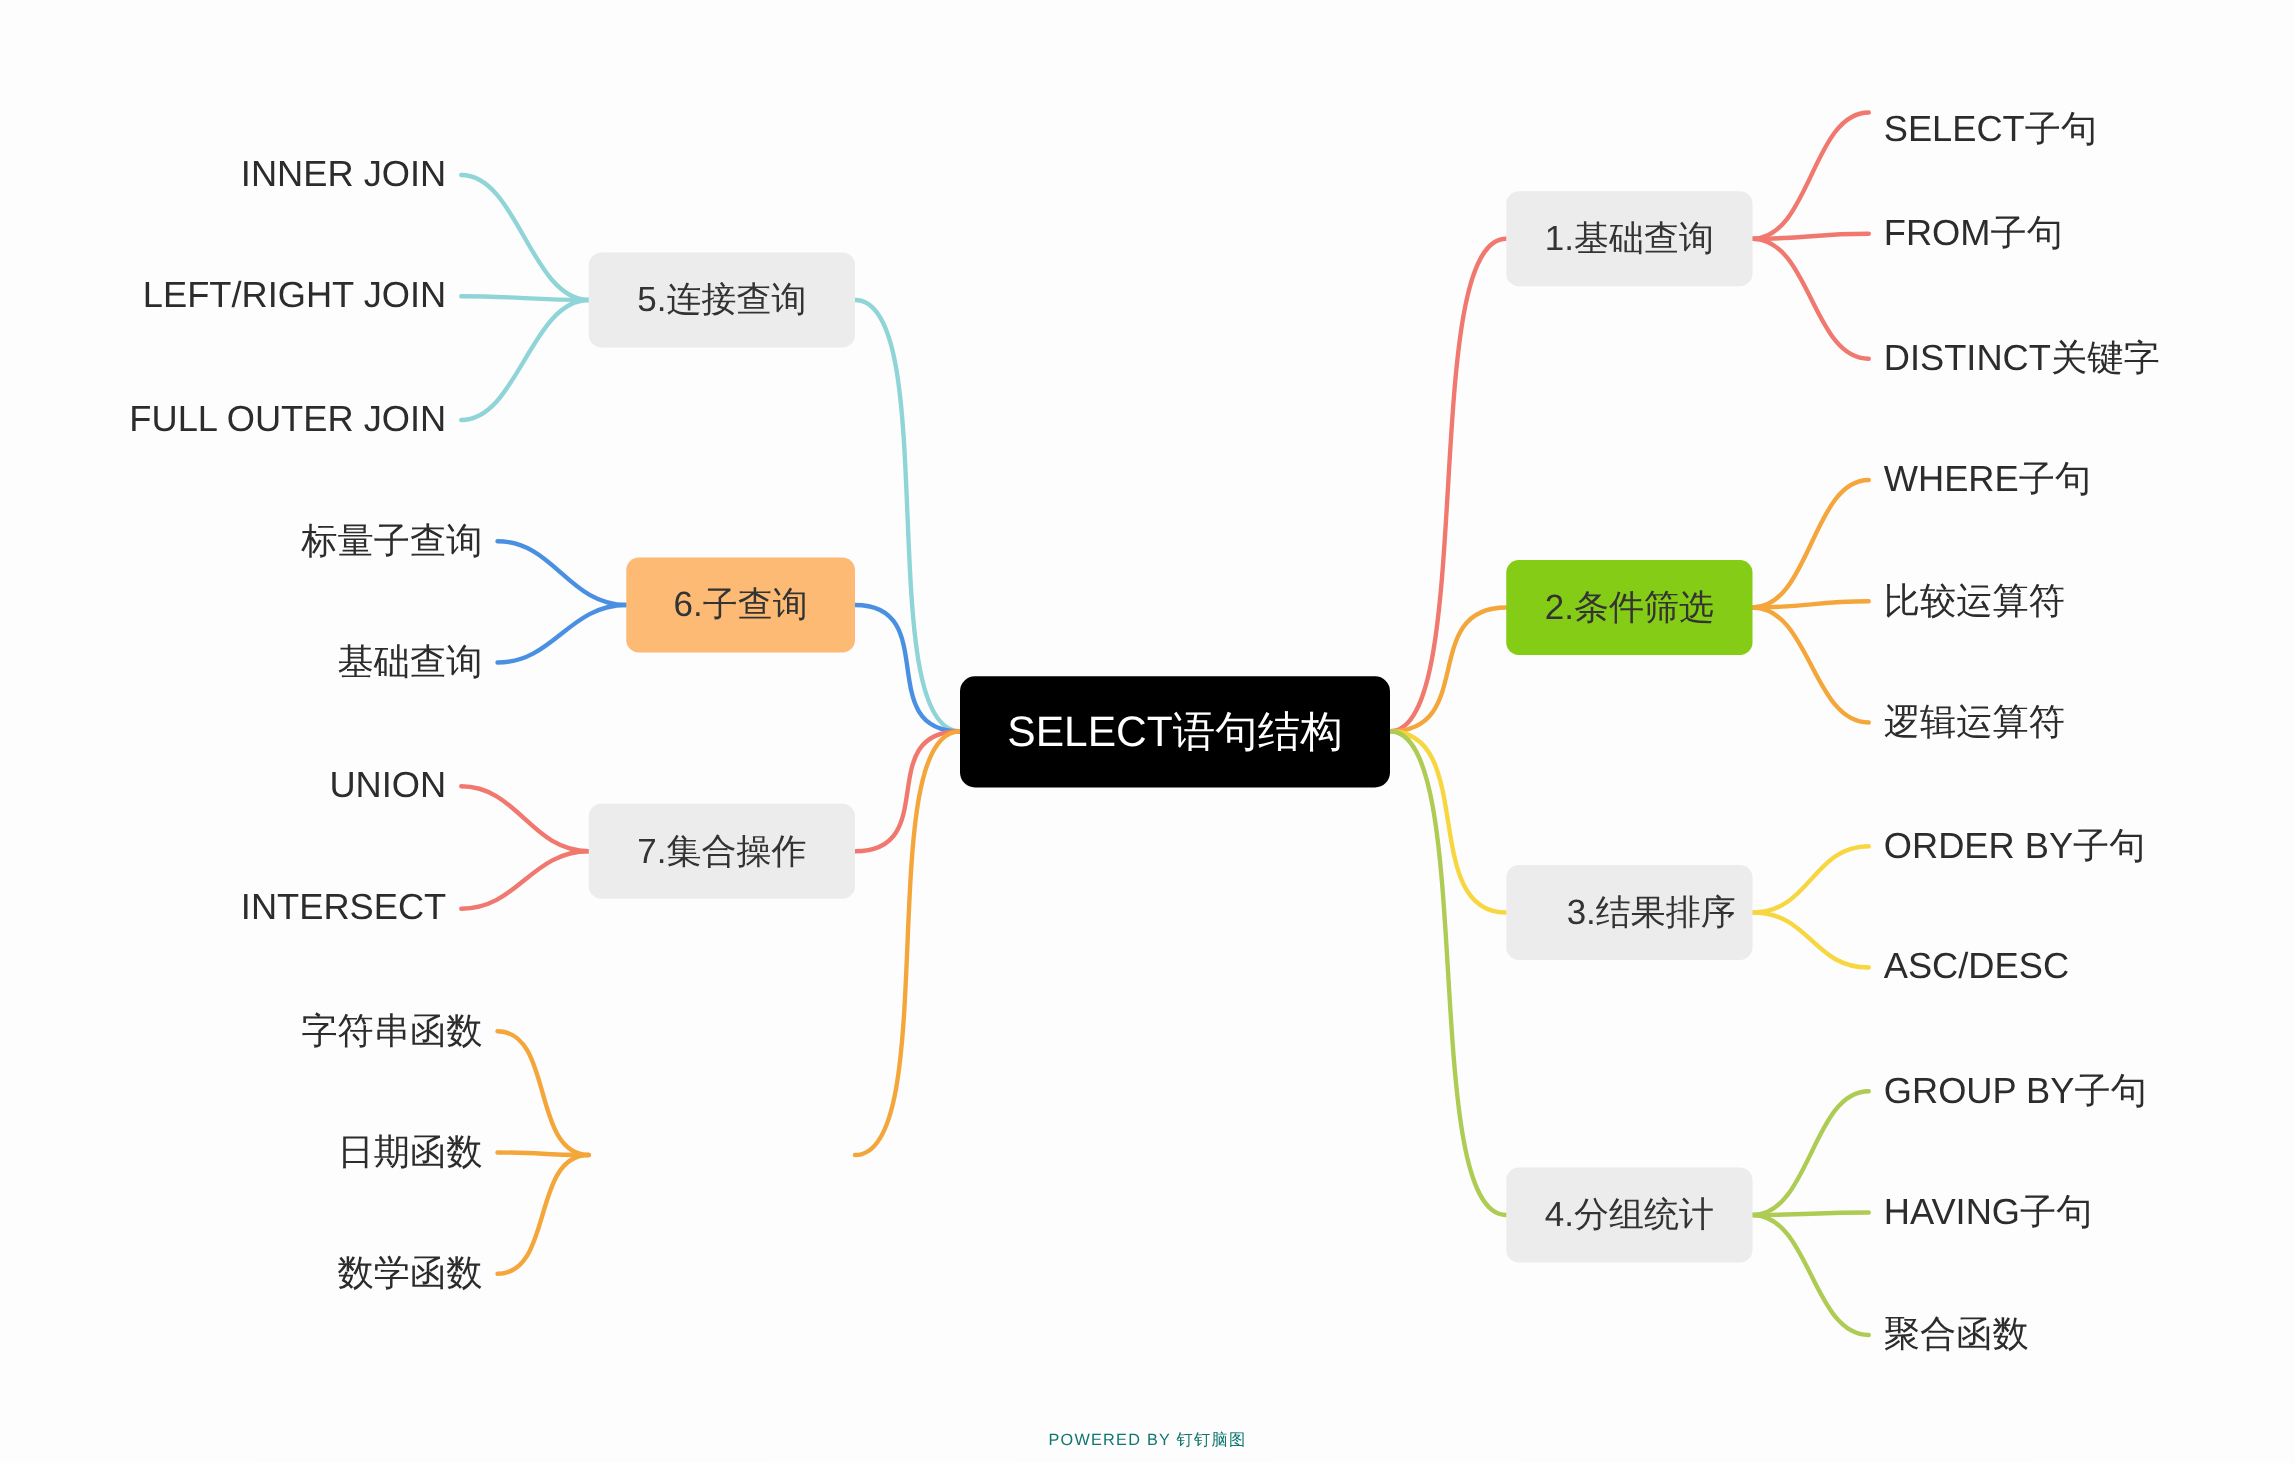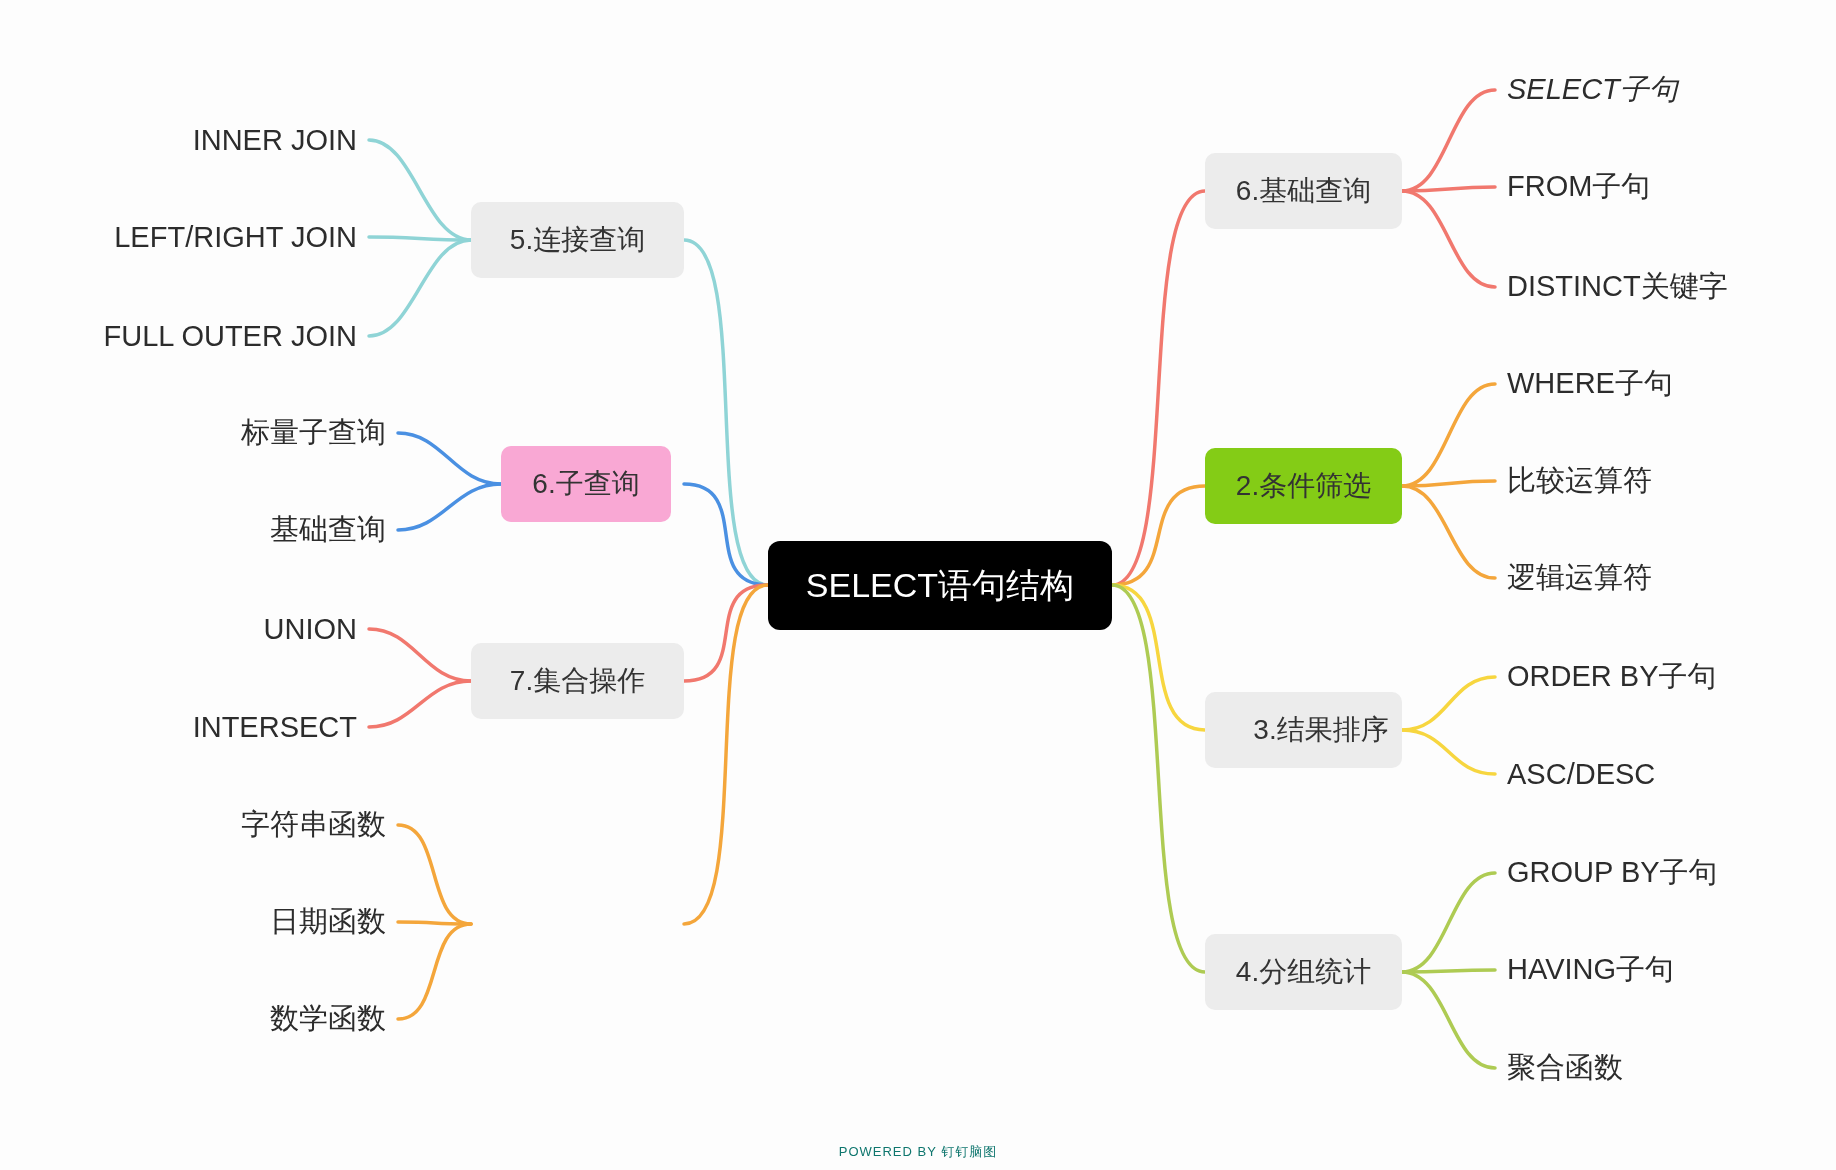--- a/index.html
+++ b/index.html
@@ -101,30 +101,30 @@
     <path d="M471,681 C425,681 414,629 369,629" stroke="#f1786e"></path>
     <path d="M471,681 C425,681 414,727 369,727" stroke="#f1786e"></path>
 
     <path d="M471,924 C425,924 443,825 398,825" stroke="#f4a63b"></path>
     <path d="M471,924 C425,924 443,922 398,922" stroke="#f4a63b"></path>
     <path d="M471,924 C425,924 443,1019 398,1019" stroke="#f4a63b"></path>
   </svg>
 
   <div class="node root" style="left: 768px; top: 541px; width: 344px; height: 89px; background: #000000; color: rgb(255, 255, 255);">SELECT语句结构</div>
 
-  <div class="node branch" style="left: 1205px; top: 153px; width: 197px; height: 76px; background: rgb(236, 236, 236);">6.基础查询</div>
+  <div class="node branch" style="left: 1205px; top: 153px; width: 197px; height: 76px; background: rgb(236, 236, 236);">1.基础查询</div>
   <div class="node branch" style="left: 1205px; top: 448px; width: 197px; height: 76px; background: #84cc16;">2.条件筛选</div>
   <div class="node branch" style="left: 1205px; top: 692px; width: 197px; height: 76px; background: rgb(236, 236, 236); padding-left: 35px;">3.结果排序</div>
   <div class="node branch" style="left: 1205px; top: 934px; width: 197px; height: 76px; background: rgb(236, 236, 236);">4.分组统计</div>
 
   <div class="node branch" style="left: 471px; top: 202px; width: 213px; height: 76px; background: rgb(236, 236, 236); text-align: center;">5.连接查询</div>
-  <div class="node branch" style="left: 501px; top: 446px; width: 170px; height: 76px; background: #f9a8d4;">6.子查询</div>
+  <div class="node branch" style="left: 501px; top: 446px; width: 183px; height: 76px; background: #fdba74;">6.子查询</div>
   <div class="node branch" style="left: 471px; top: 643px; width: 213px; height: 76px; background: rgb(236, 236, 236);">7.集合操作</div>
 
-  <div class="leaf right" style="left:1507px; top:90px;font-style:italic;">SELECT子句</div>
+  <div class="leaf right" style="left:1507px; top:104px;">SELECT子句</div>
   <div class="leaf right" style="left:1507px; top:187px;">FROM子句</div>
   <div class="leaf right" style="left:1507px; top:287px;">DISTINCT关键字</div>
   <div class="leaf right" style="left:1507px; top:384px;">WHERE子句</div>
   <div class="leaf right" style="left:1507px; top:481px;">比较运算符</div>
   <div class="leaf right" style="left:1507px; top:578px;">逻辑运算符</div>
   <div class="leaf right" style="left:1507px; top:677px;">ORDER BY子句</div>
   <div class="leaf right" style="left:1507px; top:774px;">ASC/DESC</div>
   <div class="leaf right" style="left:1507px; top:873px;">GROUP BY子句</div>
   <div class="leaf right" style="left:1507px; top:970px;">HAVING子句</div>
   <div class="leaf right" style="left:1507px; top:1068px;">聚合函数</div>

